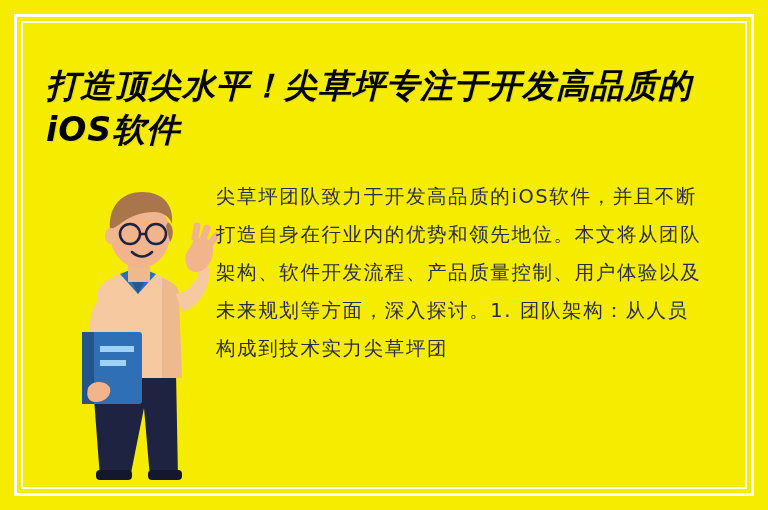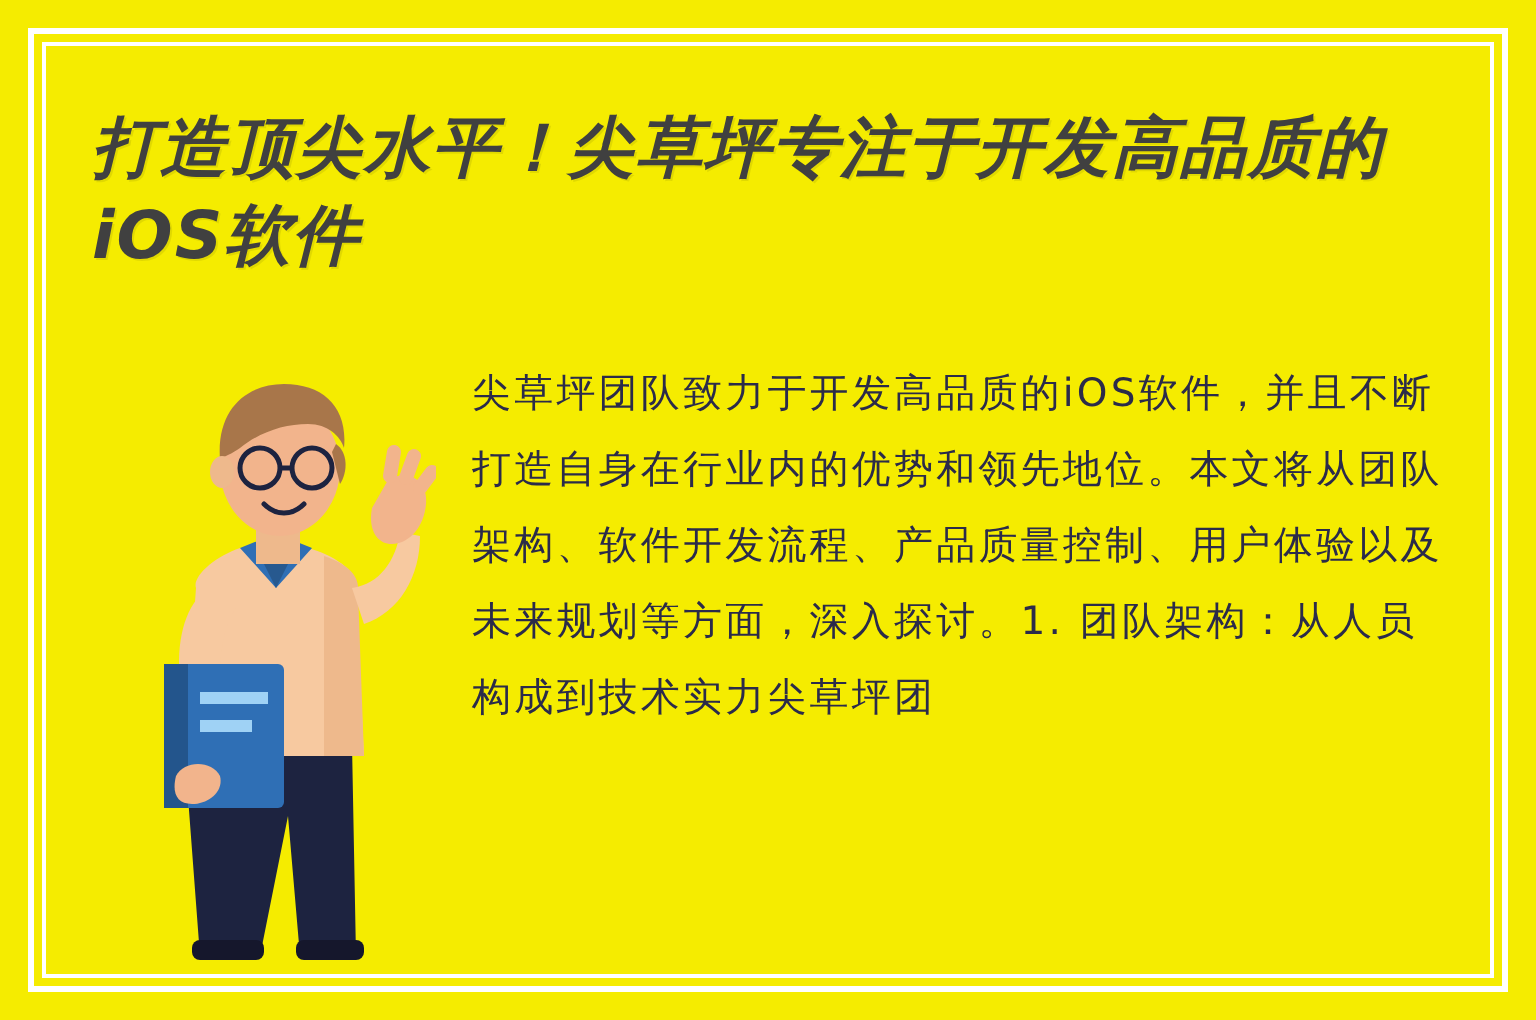--- a/index.html
+++ b/index.html
@@ -35,34 +35,34 @@
     left: 21px;
     top: 21px;
     right: 21px;
     bottom: 21px;
     border: 2px solid #ffffff;
     box-sizing: border-box;
   }
   .title {
     position: absolute;
     left: 46px;
-    top: 52px;
+    top: 64px;
     width: 680px;
-    color: #404040;
+    color: #000000;
     font-size: 33px;
     line-height: 1.33;
     font-weight: bold;
     letter-spacing: 1px;
     font-family: "DejaVu Sans", "Liberation Sans", sans-serif;
     font-style: italic;
     text-shadow: 1px 1px 0 rgba(0,0,0,0.08);
   }
   .body-text {
     position: absolute;
-    left: 236px;
+    left: 216px;
     top: 178px;
     width: 490px;
     color: #2b2b4a;
     font-size: 19.5px;
     line-height: 1.95;
     letter-spacing: 1.6px;
     font-family: "DejaVu Sans", "Liberation Sans", sans-serif;
   }
   
   .illustration {

